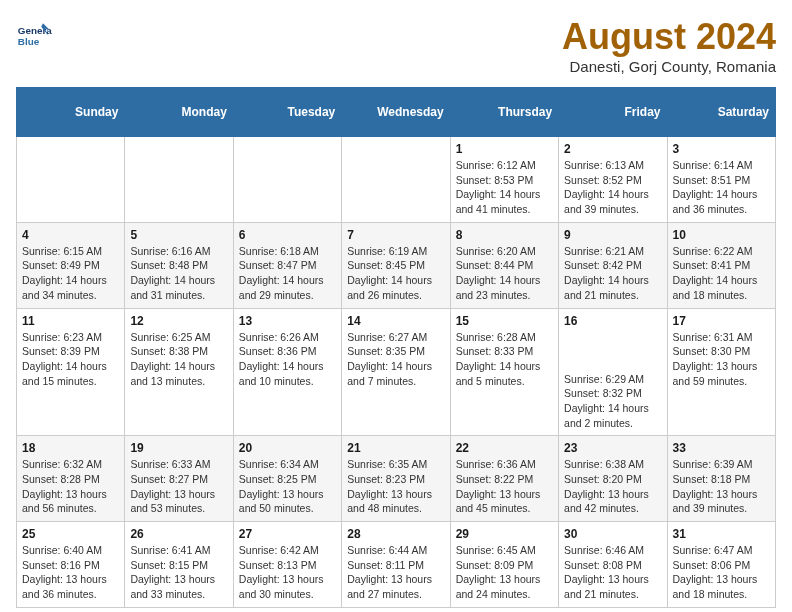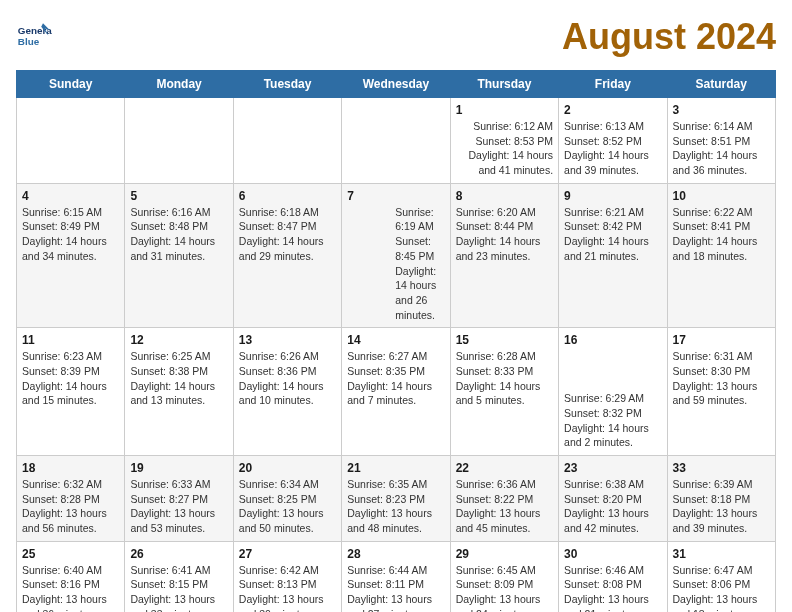--- a/index.html
+++ b/index.html
@@ -38,22 +38,22 @@
       color: #333;
     }
     table {
       width: 100%;
       border-collapse: collapse;
       font-size: 11px;
     }
     thead th {
       background-color: #2e6da4;
       color: #fff;
-      text-align: center;
-      padding: 6px 6px;
+      text-align: right;
+      padding: 17px 6px;
       font-size: 12px;
       font-weight: bold;
       border: 1px solid #2e6da4;
     }
     tbody td {
       vertical-align: top;
       padding: 5px 5px;
       border: 1px solid #ccc;
       width: 14.28%;
       min-height: 80px;
@@ -83,20 +83,21 @@
 <div class="header-area">
   <div class="logo">
     <svg class="logo-icon" viewBox="0 0 40 40" width="40" height="40">
       <text x="2" y="20" font-size="11" font-weight="bold" fill="#1a3a6b" font-family="Arial">General</text>
       <text x="2" y="32" font-size="11" font-weight="bold" fill="#2e6da4" font-family="Arial">Blue</text>
       <polygon points="30,8 38,16 32,14 36,22 28,12" fill="#2e6da4"></polygon>
     </svg>
   </div>
   <div class="title-area">
     <div class="main-title">August 2024</div>
+    <div class="subtitle">Danesti, Gorj County, Romania</div>
   </div>
 </div>
 
 <table>
   <thead>
     <tr>
     <th>Sunday</th>
         <th>Monday</th>
         <th>Tuesday</th>
         <th>Wednesday</th>
@@ -106,21 +107,21 @@
       </tr>
   </thead>
   <tbody id="calendar-body">
   <tr>
         <td class="empty-cell"></td>
         <td class="empty-cell"></td>
         <td class="empty-cell"></td>
         <td class="empty-cell"></td>
         <td>
           <div class="day-num">1</div>
-          <div class="day-info" style="white-space: pre-line; text-align: right;">Sunrise: 6:12 AM
+          <div class="day-info" style="white-space: pre-line;">Sunrise: 6:12 AM
 Sunset: 8:53 PM
 Daylight: 14 hours and 41 minutes.</div>
         </td>
         <td>
           <div class="day-num">2</div>
           <div class="day-info" style="white-space: pre-line;">Sunrise: 6:13 AM
 Sunset: 8:52 PM
 Daylight: 14 hours and 39 minutes.</div>
         </td>
         <td>
@@ -144,21 +145,21 @@
 Daylight: 14 hours and 31 minutes.</div>
         </td>
         <td>
           <div class="day-num">6</div>
           <div class="day-info" style="white-space: pre-line;">Sunrise: 6:18 AM
 Sunset: 8:47 PM
 Daylight: 14 hours and 29 minutes.</div>
         </td>
         <td>
           <div class="day-num">7</div>
-          <div class="day-info" style="white-space: pre-line; margin-left: 48px;">Sunrise: 6:19 AM
+          <div class="day-info" style="white-space: pre-line;">Sunrise: 6:19 AM
 Sunset: 8:45 PM
 Daylight: 14 hours and 26 minutes.</div>
         </td>
         <td>
           <div class="day-num">8</div>
           <div class="day-info" style="white-space: pre-line;">Sunrise: 6:20 AM
 Sunset: 8:44 PM
 Daylight: 14 hours and 23 minutes.</div>
         </td>
         <td>

